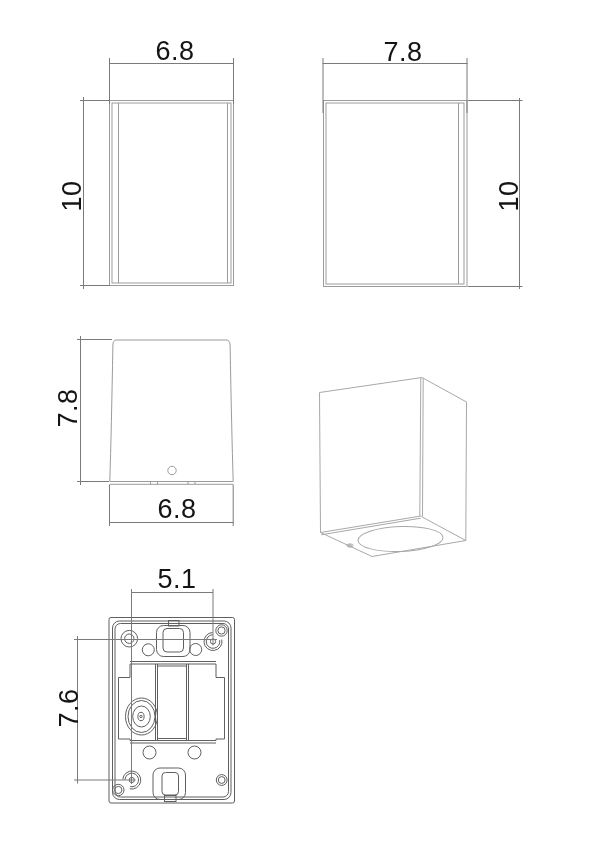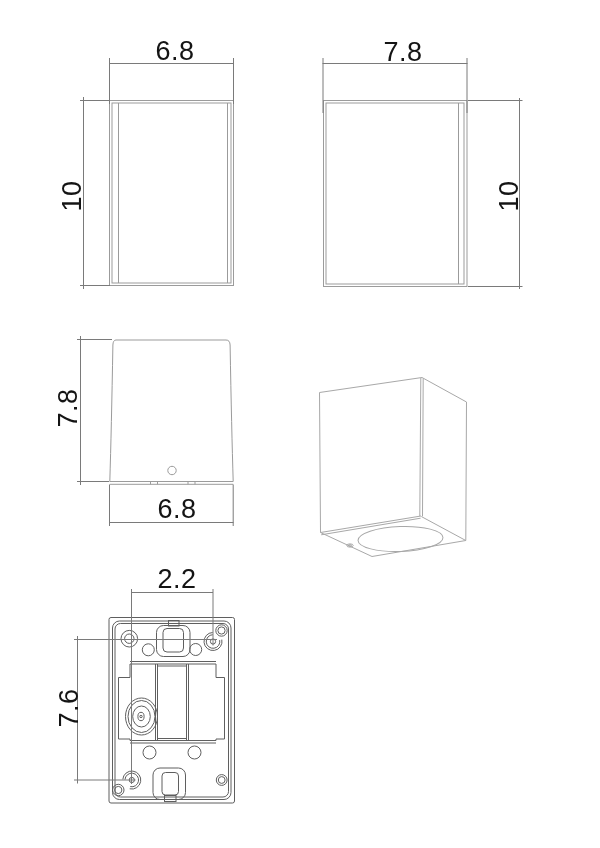--- a/index.html
+++ b/index.html
@@ -164,17 +164,17 @@
   <span class="dim-label vert" style="left:72px;top:196px;">10</span>
 
   <span class="dim-label" style="left:403px;top:52px;">7.8</span>
 
   <span class="dim-label vert" style="left:509px;top:196px;">10</span>
 
   <span class="dim-label vert" style="left:68px;top:408px;">7.8</span>
 
   <span class="dim-label" style="left:177px;top:509px;">6.8</span>
 
-  <span class="dim-label" style="left:177px;top:579px;">2.2</span>
+  <span class="dim-label" style="left:177px;top:579px;">5.1</span>
 
   <span class="dim-label vert" style="left:69px;top:708px;">7.6</span>
 
 </div>
 
 </body></html>

